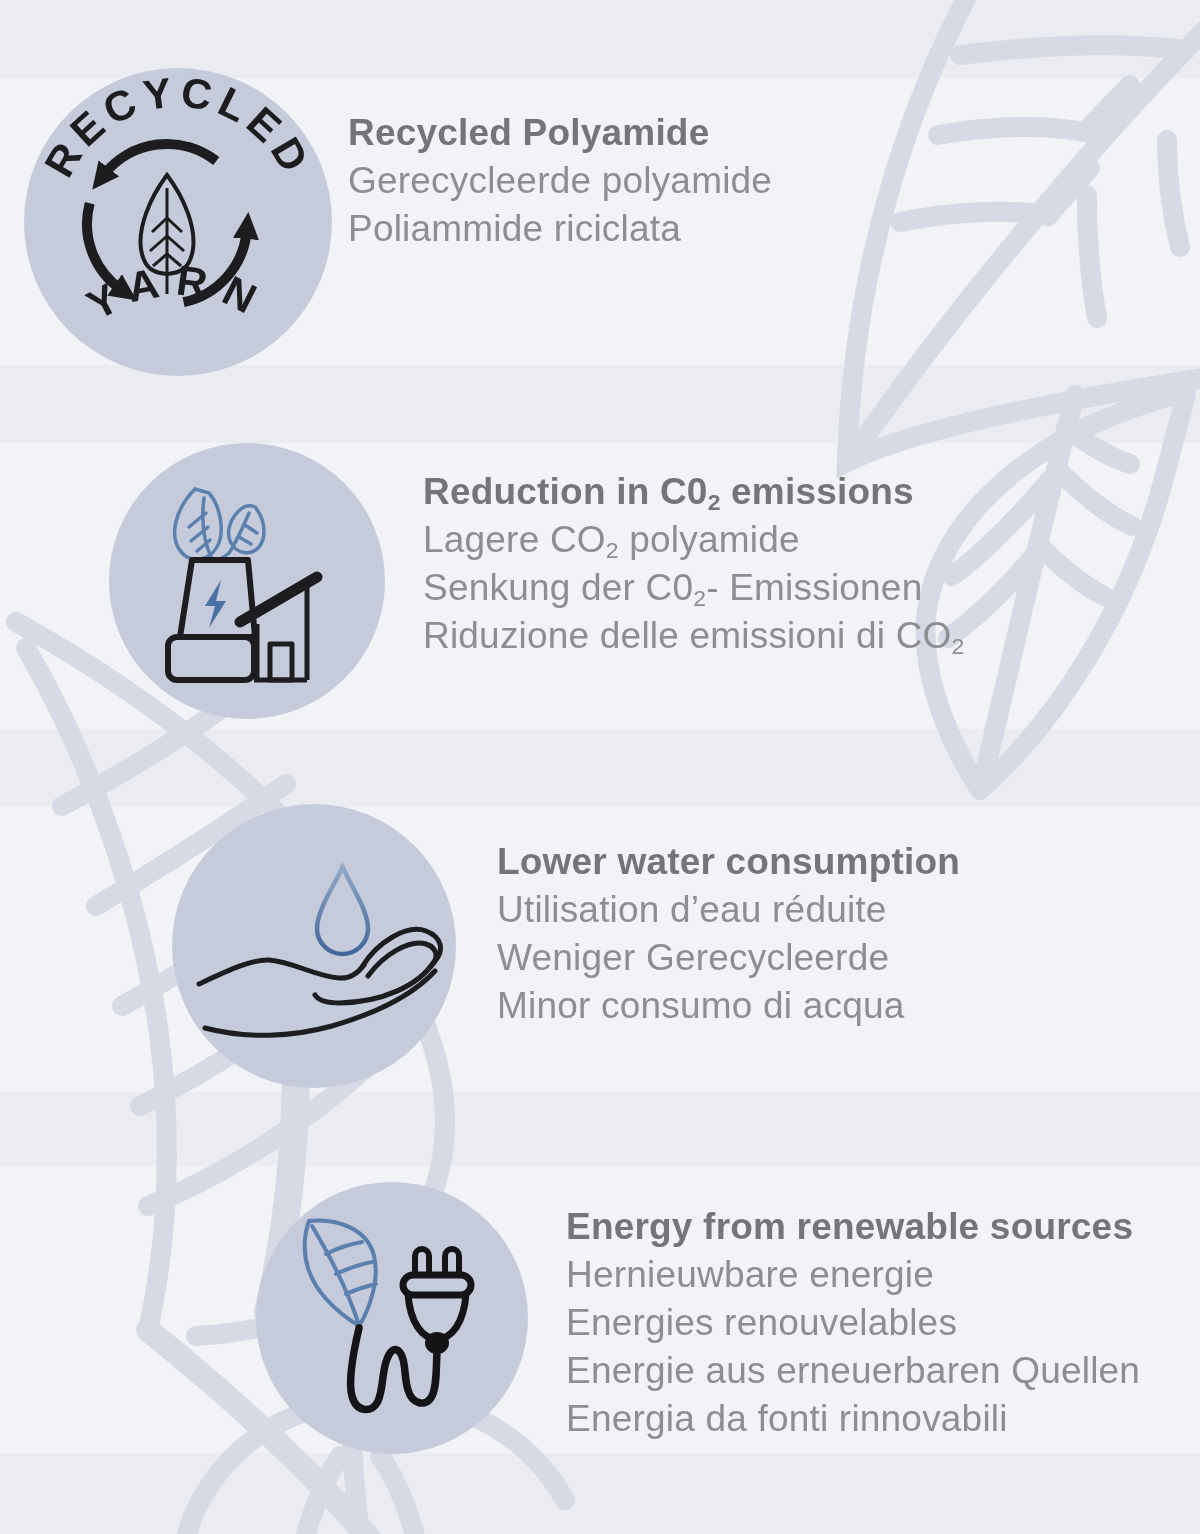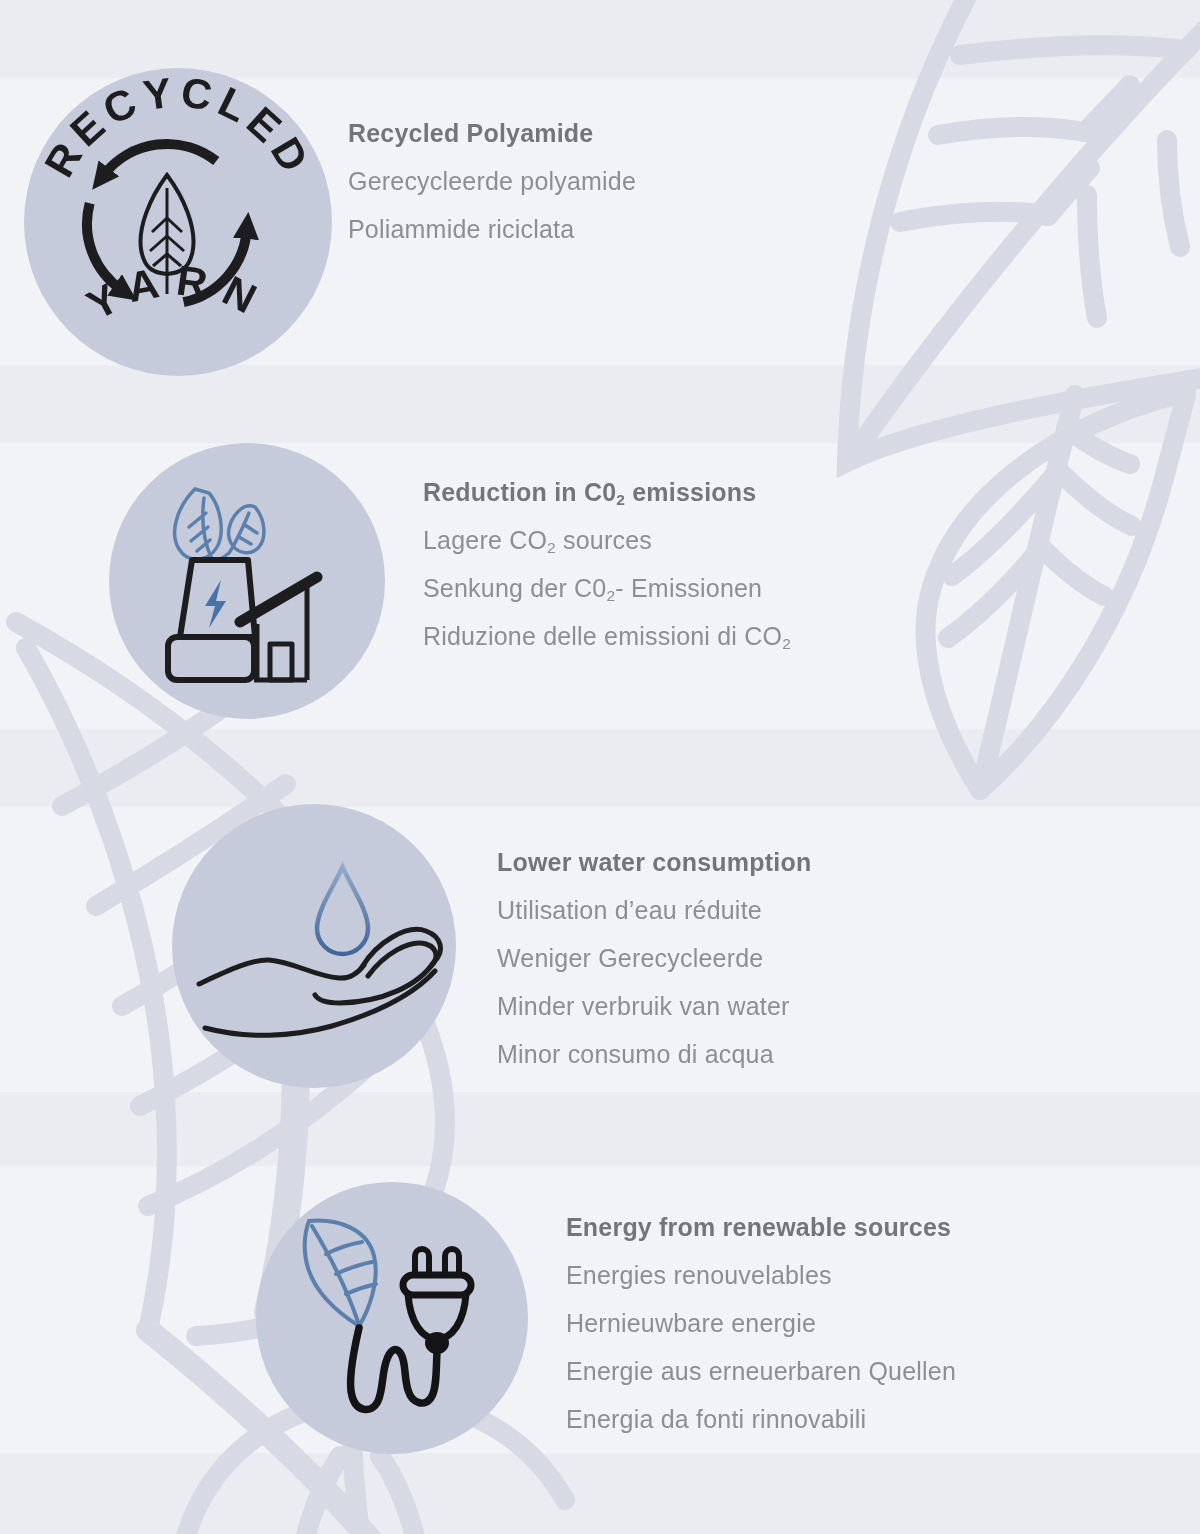--- a/index.html
+++ b/index.html
@@ -3,21 +3,21 @@
 <meta charset="utf-8">
 <style>
   html,body{margin:0;padding:0;background:#f2f3f6;}
   .canvas{
     position:relative;width:1200px;height:1534px;overflow:hidden;
     background:#f2f3f6;font-family:"Liberation Sans",sans-serif;
   }
   .band{position:absolute;left:0;width:1200px;background:#eaecf1;}
   .decor{position:absolute;left:0;top:0;}
   .icon-svg{position:absolute;}
-  .tblock{position:absolute;font-size:25px;line-height:44px;color:#8d8e91;white-space:nowrap;letter-spacing:.2px;}
+  .tblock{position:absolute;font-size:37px;line-height:44px;color:#8d8e91;white-space:nowrap;letter-spacing:.2px;}
   .tblock .head{font-weight:bold;color:#747579;}
   .sub{font-size:0.62em;position:relative;top:0.24em;}
   .badge-letters{font-family:"Liberation Sans",sans-serif;font-weight:bold;fill:#1d1d1f;}
 </style>
 </head>
 <body>
 
 <div class="canvas">
 
   <div class="band" style="top:0;height:78px"></div>
@@ -174,34 +174,33 @@
   </svg>
 
   <div class="tblock" style="left:348px;top:111px">
     <div class="head"><span>Recycled Polyamide</span><span class="sub"></span><span></span></div>
     <div><span>Gerecycleerde polyamide</span><span class="sub"></span><span></span></div>
     <div><span>Poliammide riciclata</span><span class="sub"></span><span></span></div>
   </div>
 
   <div class="tblock" style="left:423px;top:470px">
     <div class="head"><span>Reduction in C0</span><span class="sub">2</span><span> emissions</span></div>
-    <div><span>Lagere CO</span><span class="sub">2</span><span> sources</span></div>
+    <div><span>Lagere CO</span><span class="sub">2</span><span> polyamide</span></div>
     <div><span>Senkung der C0</span><span class="sub">2</span><span>- Emissionen</span></div>
     <div><span>Riduzione delle emissioni di CO</span><span class="sub">2</span><span></span></div>
   </div>
 
   <div class="tblock" style="left:497px;top:840px">
     <div class="head"><span>Lower water consumption</span><span class="sub"></span><span></span></div>
     <div><span>Utilisation d’eau réduite</span><span class="sub"></span><span></span></div>
     <div><span>Weniger Gerecycleerde</span><span class="sub"></span><span></span></div>
-    <div><span>Minder verbruik van water</span><span class="sub"></span><span></span></div>
     <div><span>Minor consumo di acqua</span><span class="sub"></span><span></span></div>
   </div>
 
   <div class="tblock" style="left:566px;top:1205px">
     <div class="head"><span>Energy from renewable sources</span><span class="sub"></span><span></span></div>
+    <div><span>Hernieuwbare energie</span><span class="sub"></span><span></span></div>
     <div><span>Energies renouvelables</span><span class="sub"></span><span></span></div>
-    <div><span>Hernieuwbare energie</span><span class="sub"></span><span></span></div>
     <div><span>Energie aus erneuerbaren Quellen</span><span class="sub"></span><span></span></div>
     <div><span>Energia da fonti rinnovabili</span><span class="sub"></span><span></span></div>
   </div>
 
 </div>
 
 </body></html>

